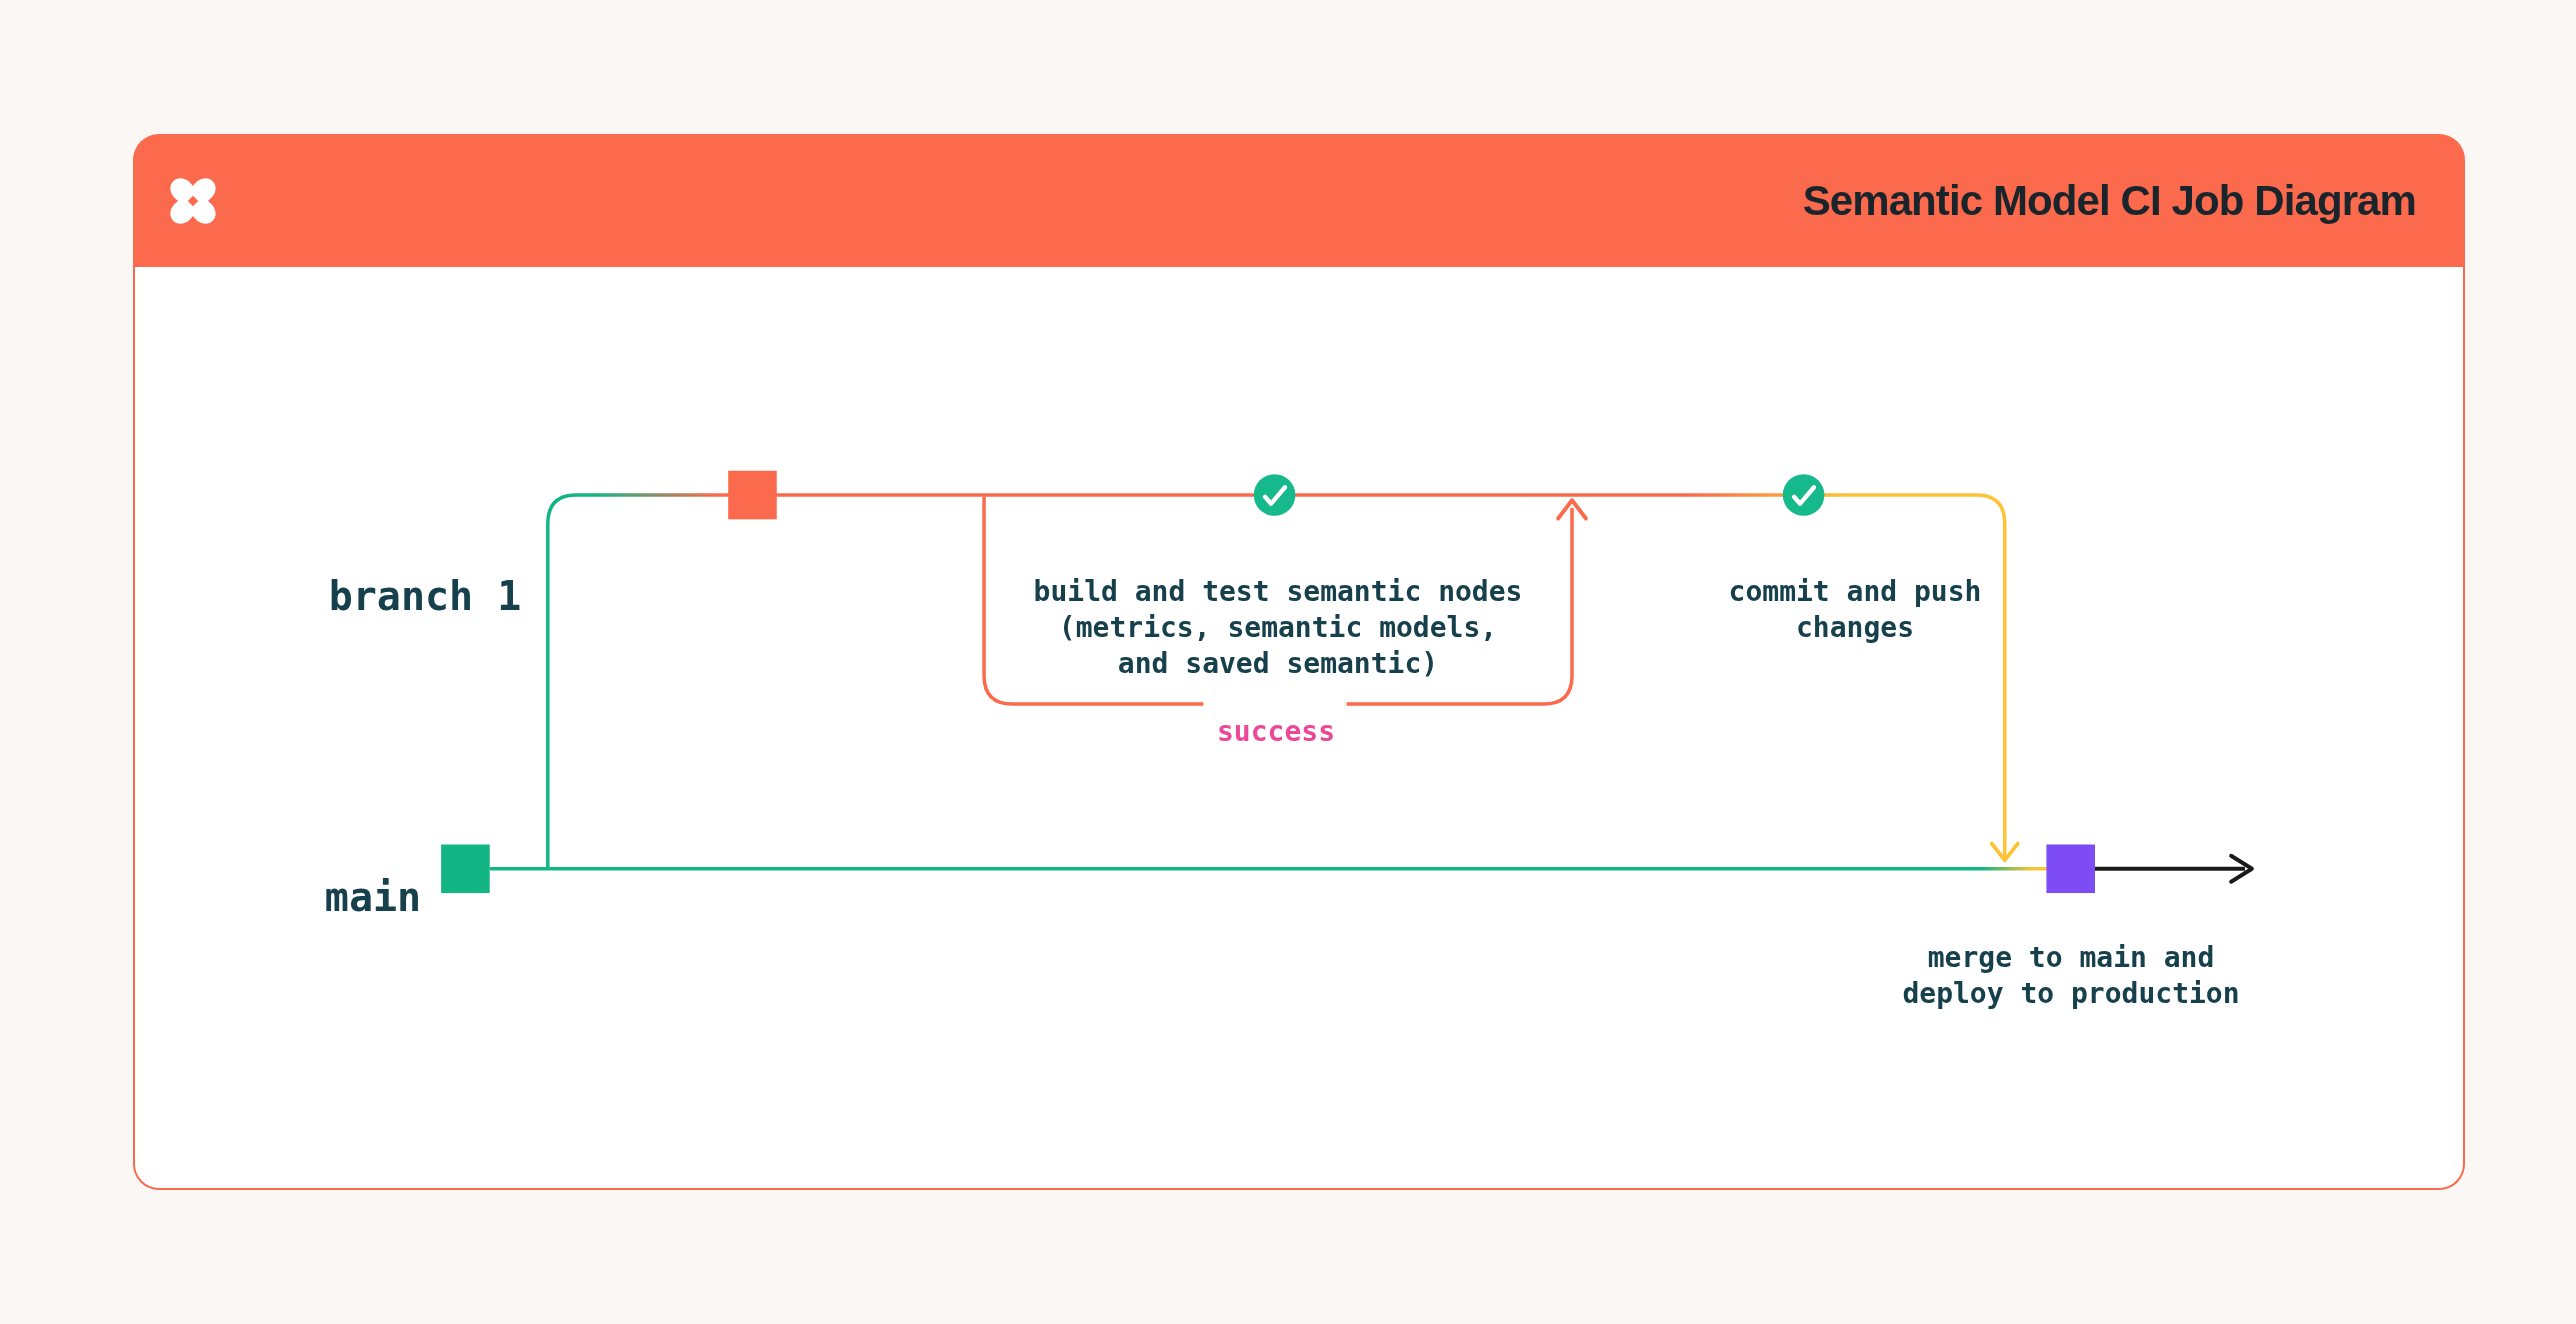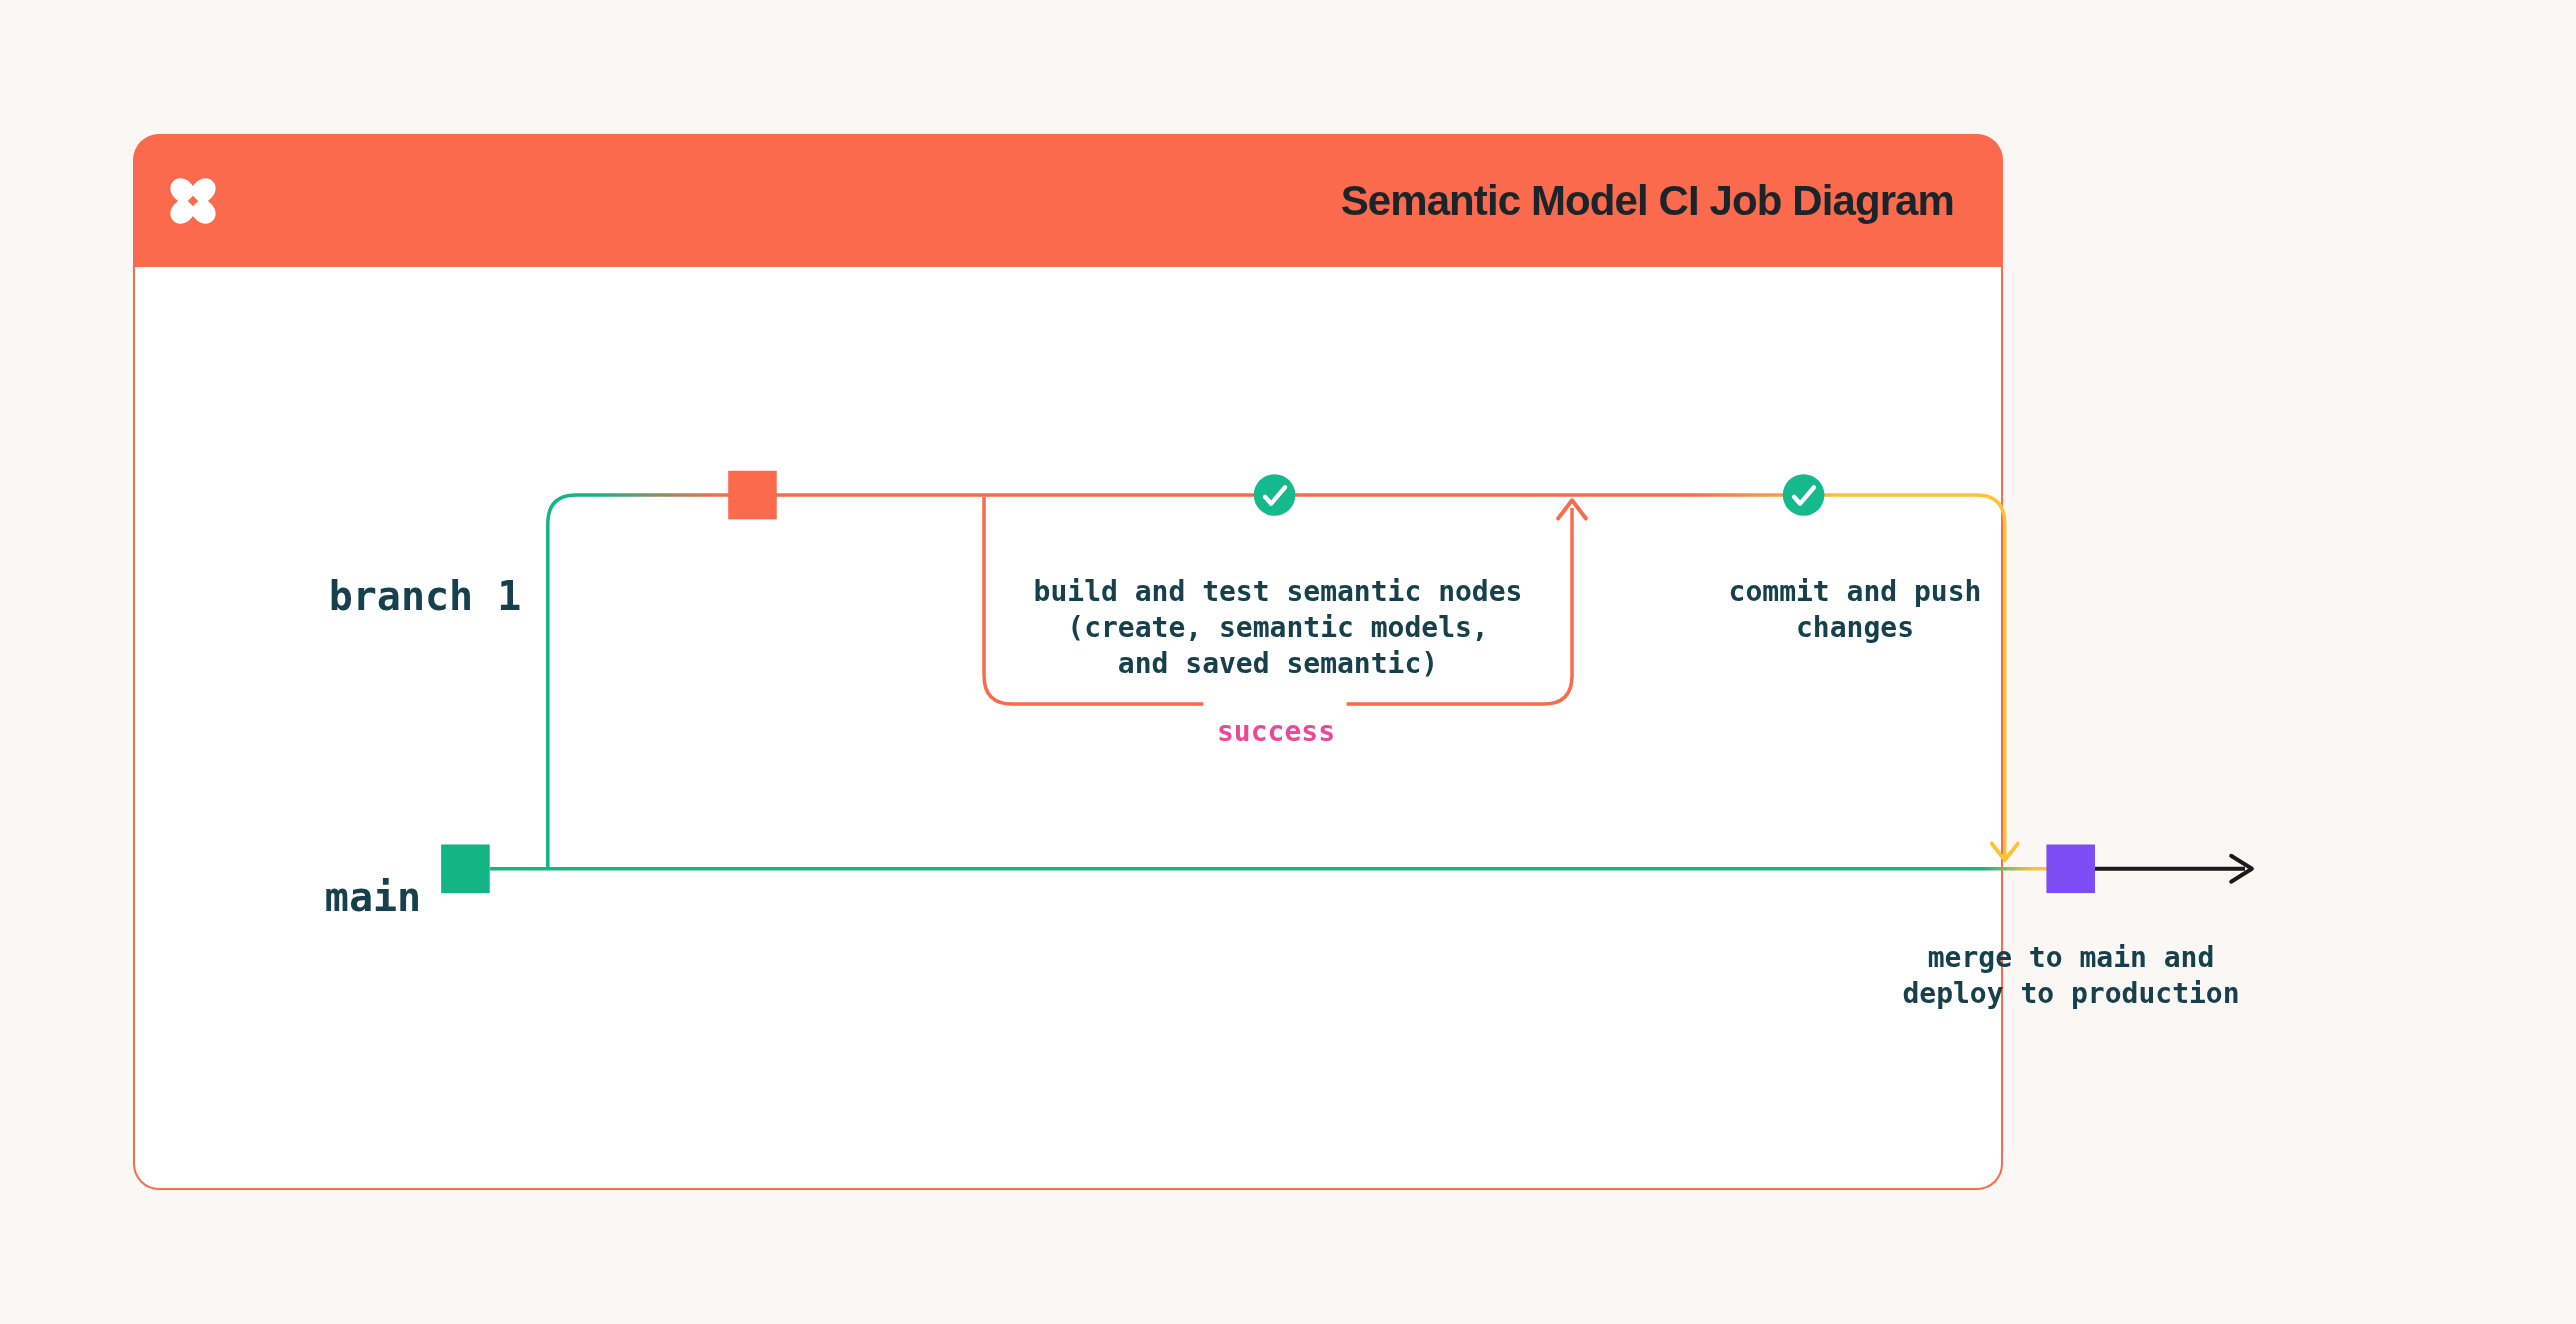--- a/index.html
+++ b/index.html
@@ -8,21 +8,21 @@
     width: 2576px;
     height: 1324px;
     overflow: hidden;
     background: #FAF7F4;
     font-family: "DejaVu Sans Mono", monospace;
   }
   .card {
     position: absolute;
     left: 133px;
     top: 134px;
-    width: 1870px;
+    width: 2332px;
     height: 1056px;
     border-radius: 26px;
     display: flex;
     flex-direction: column;
   }
   .card-header {
     height: 133px;
     flex: 0 0 133px;
     background: #FB6A4C;
     border-radius: 26px 26px 0 0;
@@ -143,21 +143,21 @@
       <path d="M 2260 694 H 2433" fill="none" stroke="#1A1A1A" stroke-width="4.5"></path>
       <path d="M 2417 679 L 2441 694 L 2417 709" fill="none" stroke="#1A1A1A" stroke-width="4.5" stroke-linecap="round" stroke-linejoin="round"></path>
     </svg>
 
     <div class="lbl branch-lbl" style="left:290px; top:301px;">branch 1</div>
     <div class="lbl branch-lbl" style="left:238px; top:602px;">main</div>
 
 
     <div class="lbl node-lbl" style="left:1143px; top:333px;">
       <div>build and test semantic nodes</div>
-      <div>(create, semantic models,</div>
+      <div>(metrics, semantic models,</div>
       <div>and saved semantic)</div>
     </div>
 
     <div class="lbl success-lbl" style="left:1141px; top:437px;">success</div>
 
     <div class="lbl node-lbl" style="left:1720px; top:315px;">
       <div>commit and push</div>
       <div>changes</div>
     </div>
 

